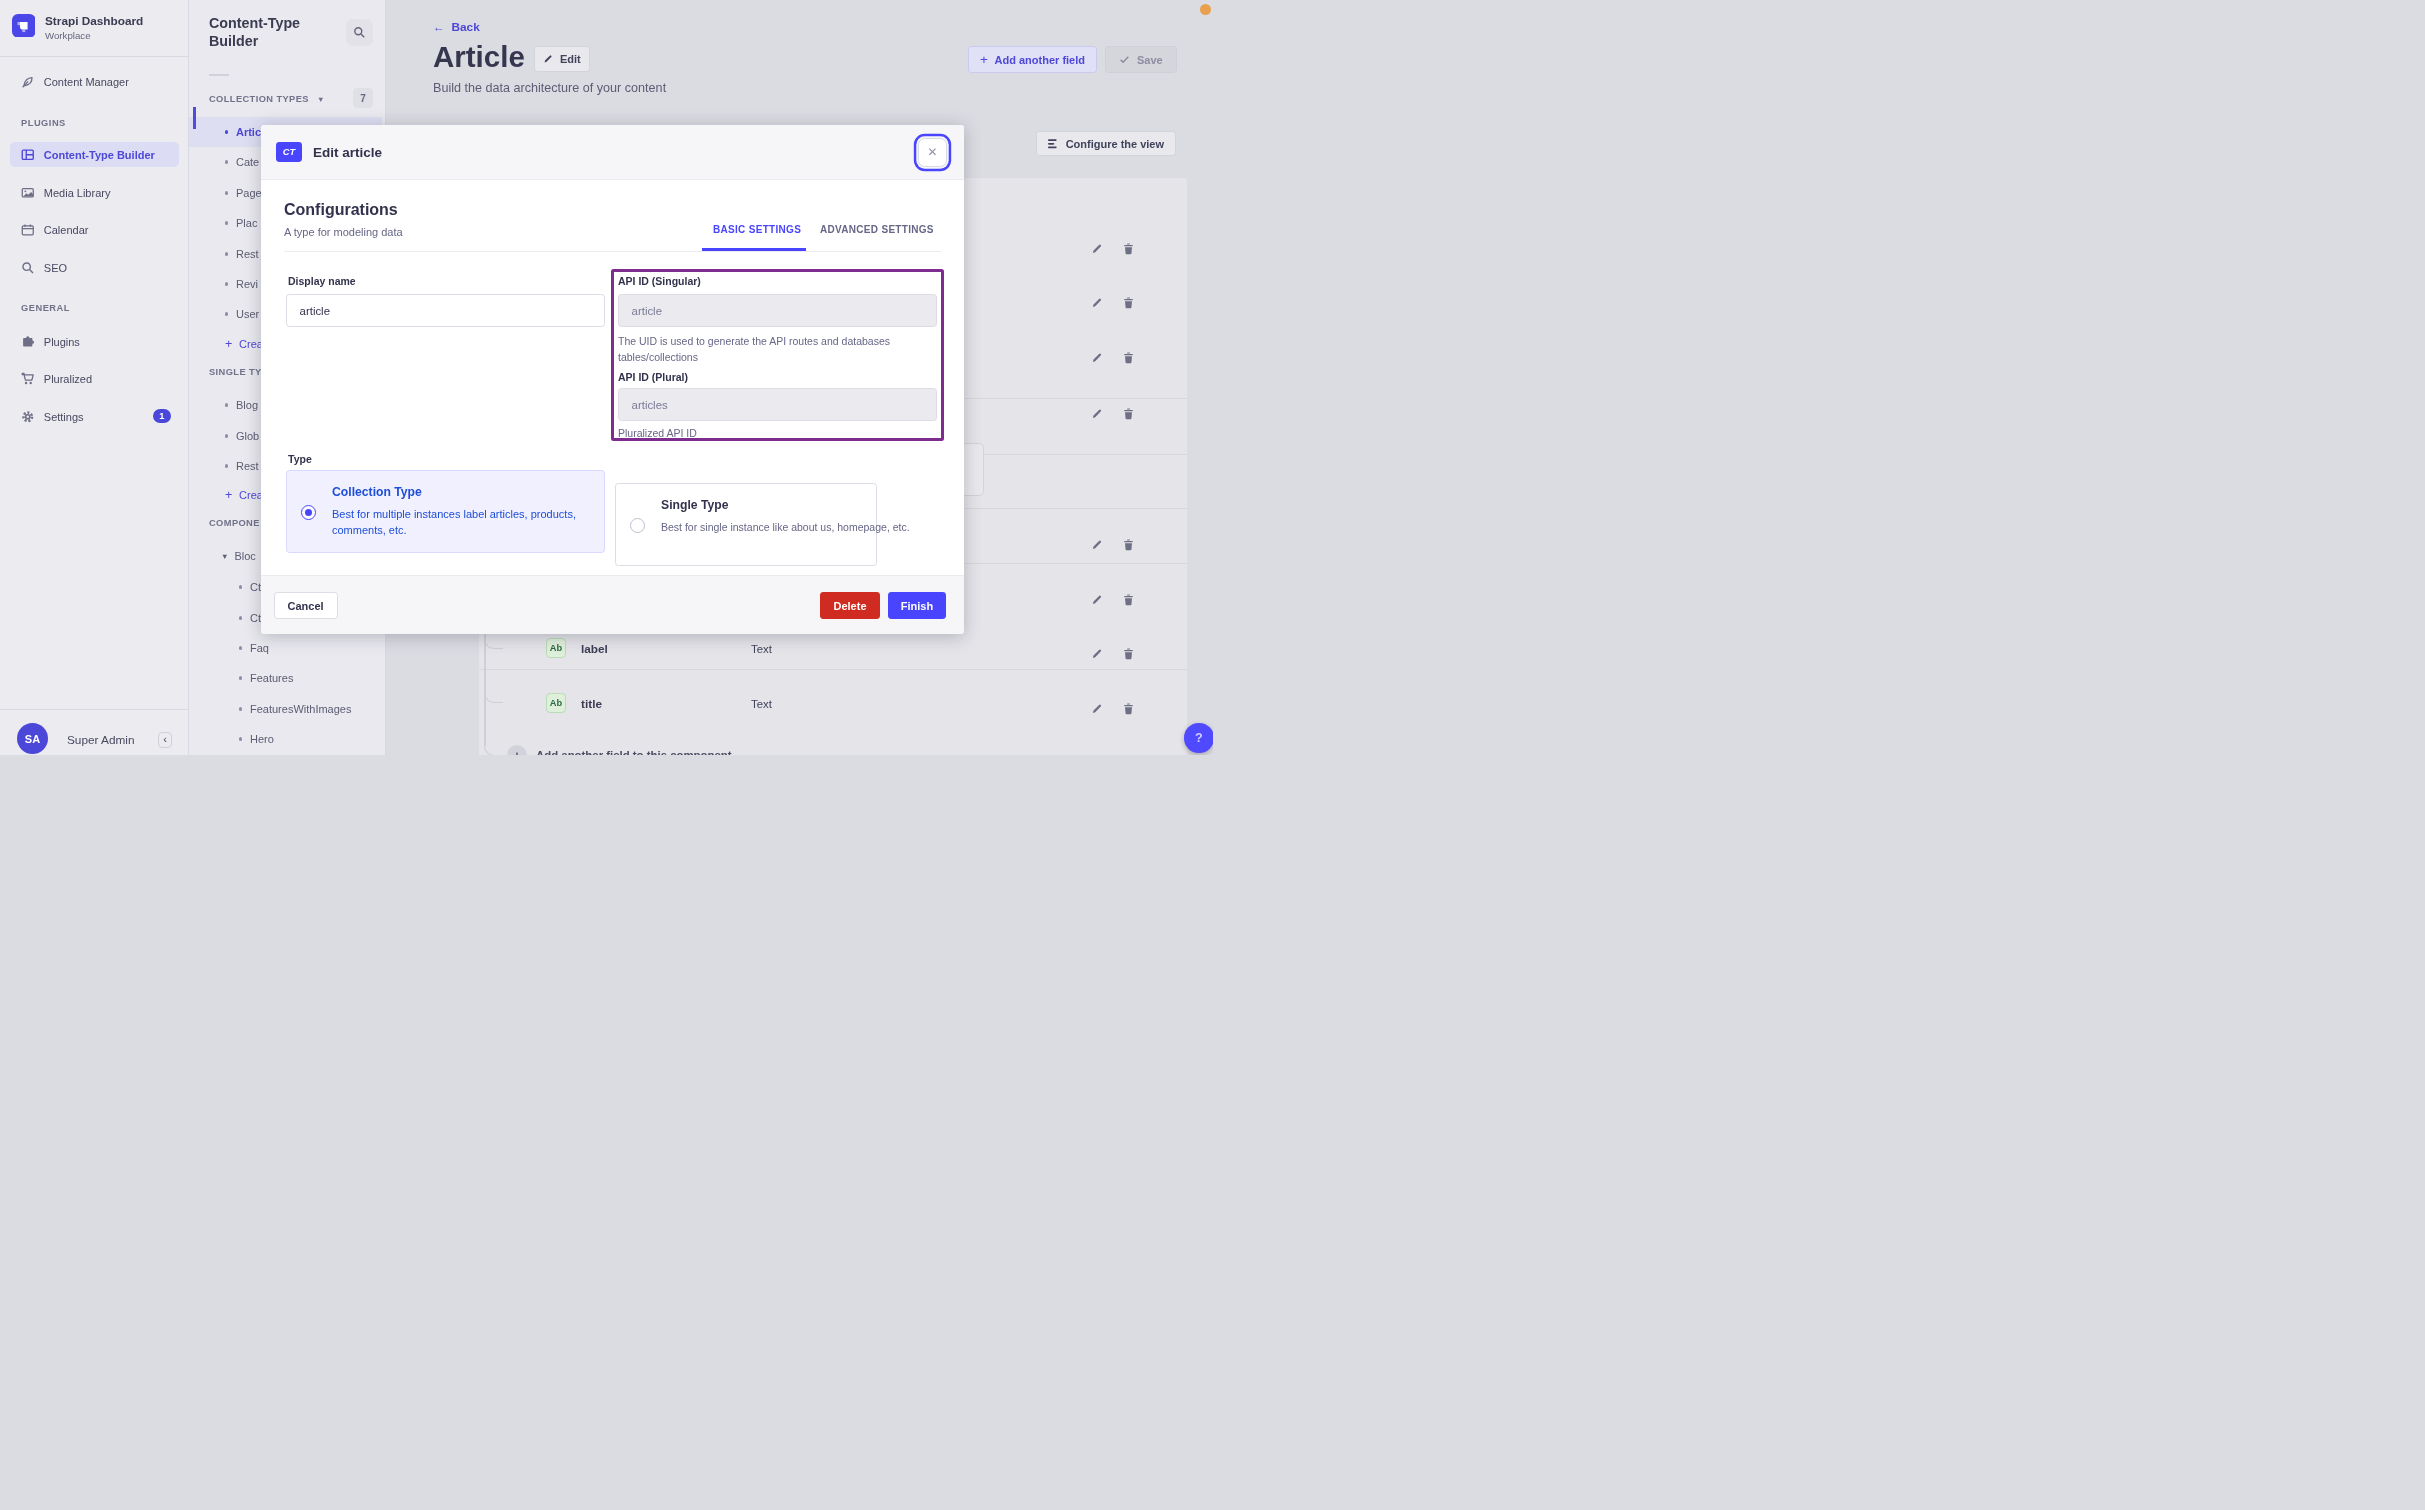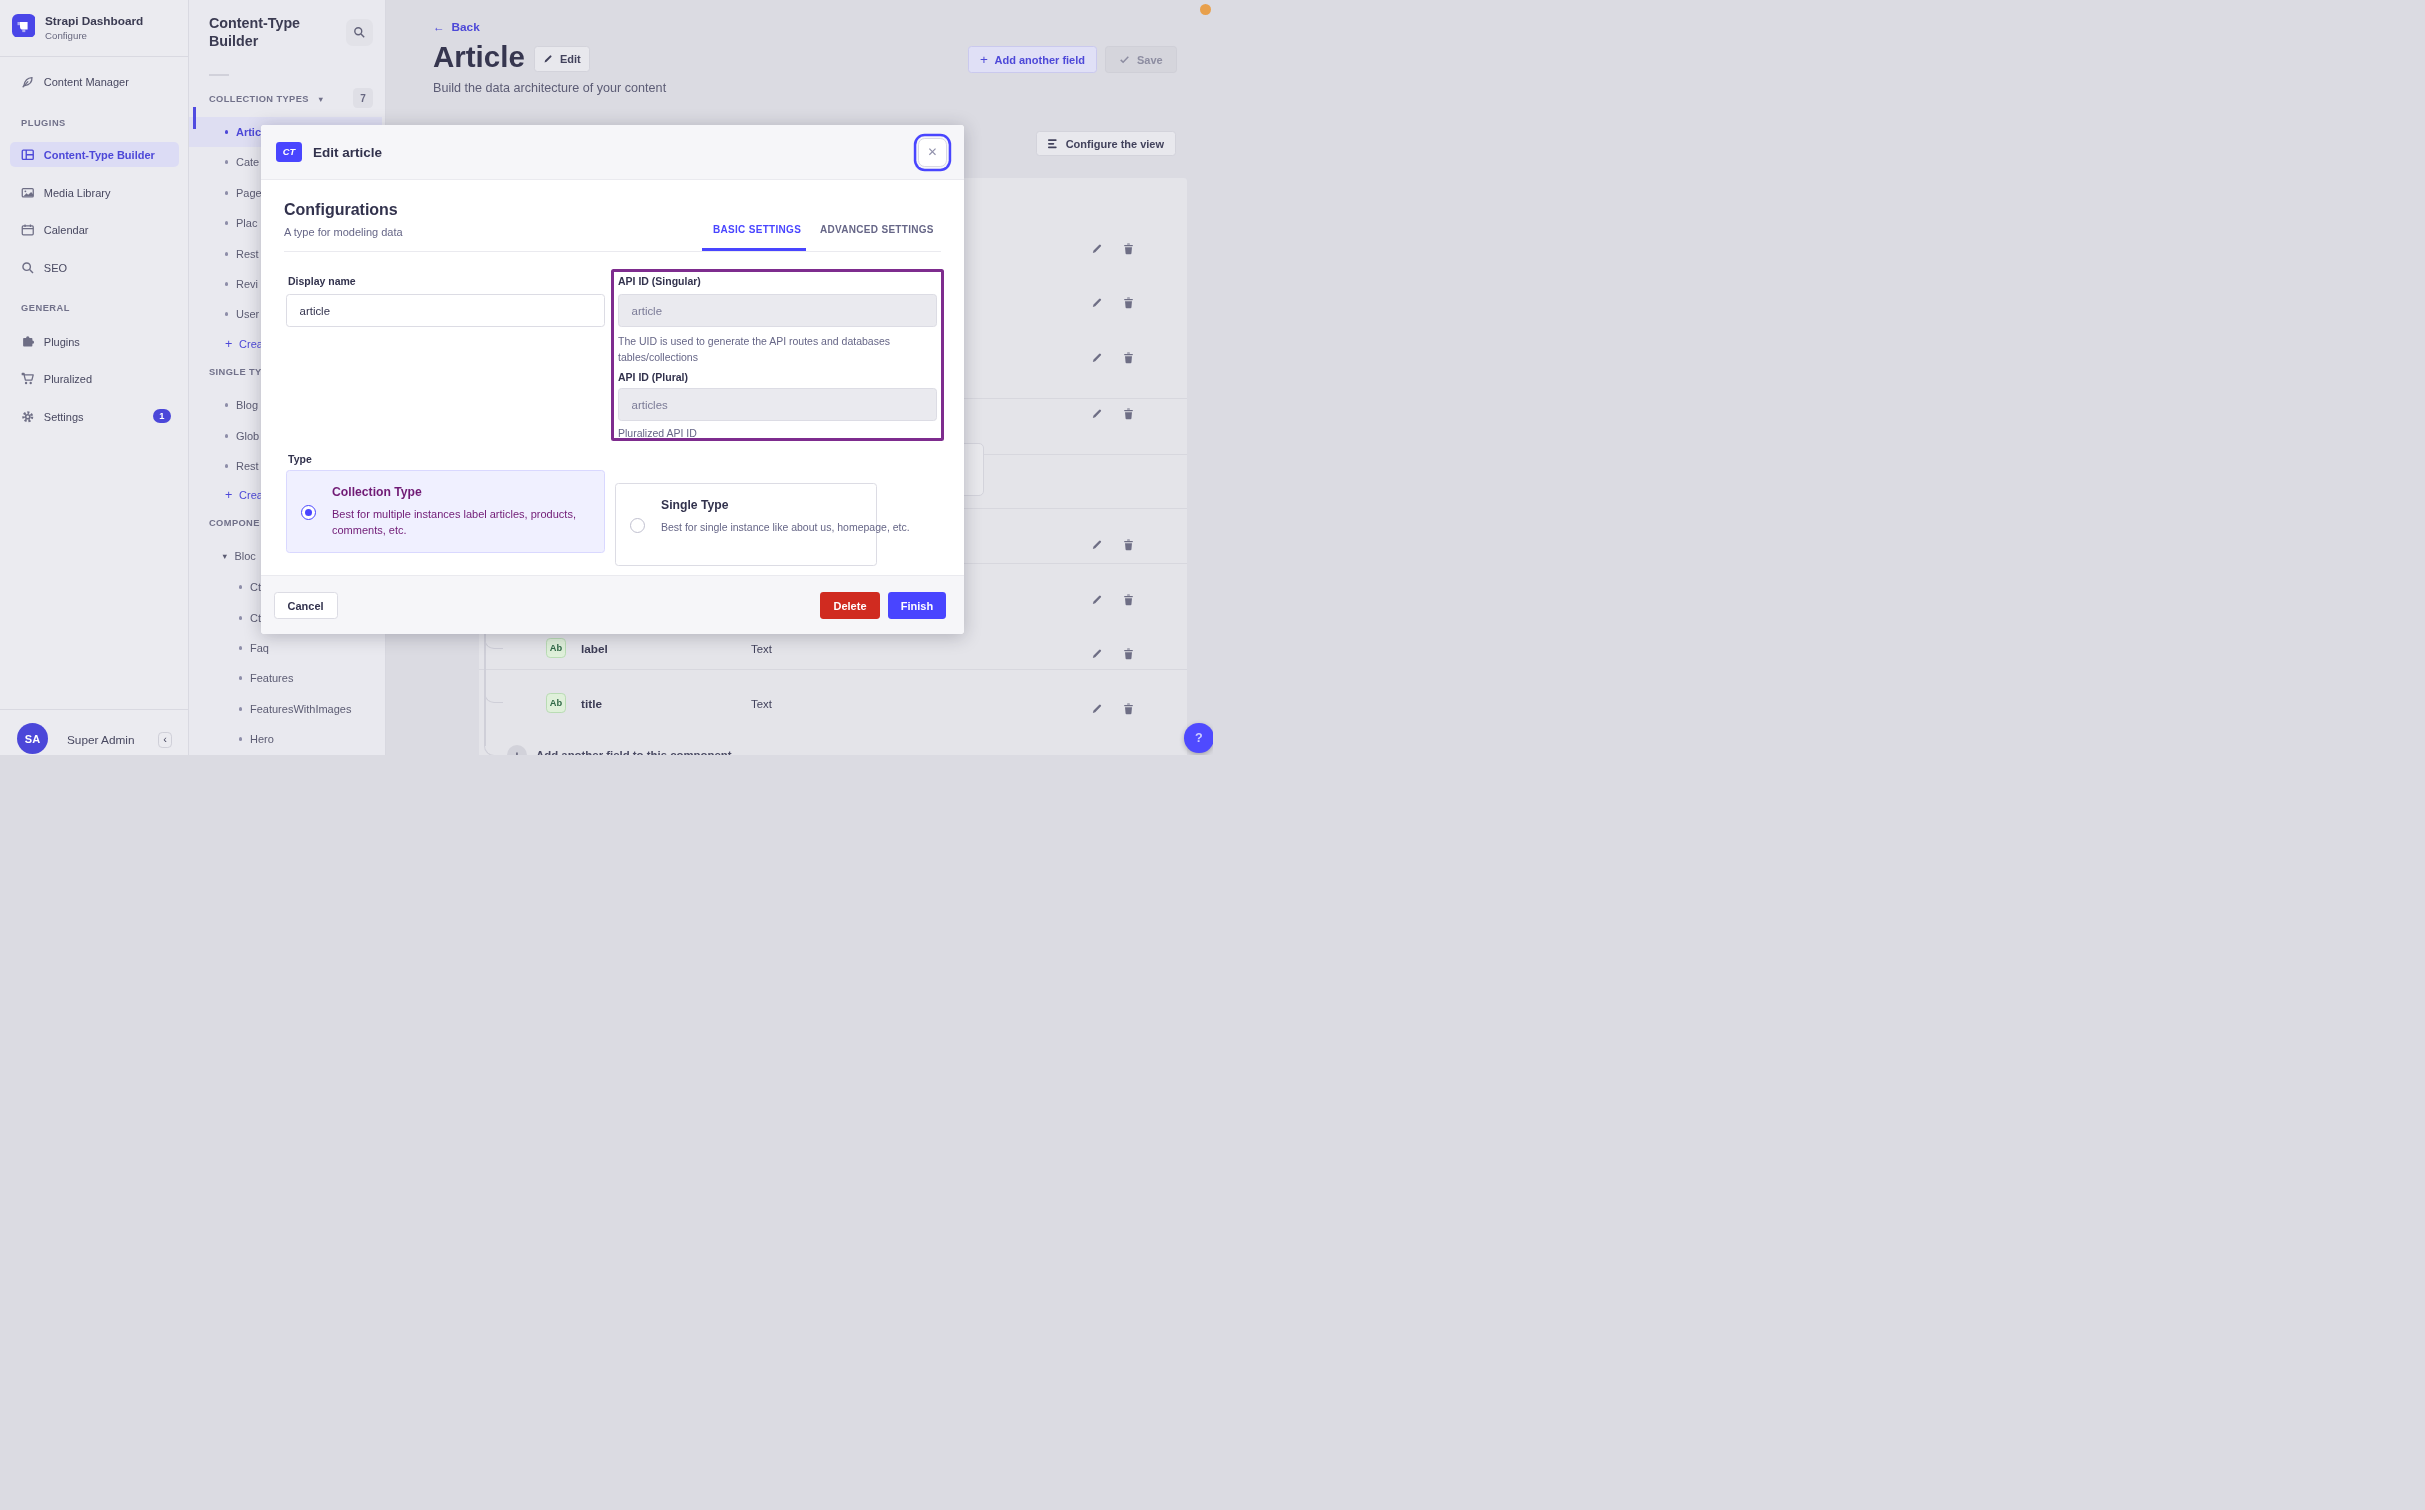--- a/index.html
+++ b/index.html
@@ -86,21 +86,21 @@
   .hl-box { position:absolute; left:350px; top:89px; width:333px; height:172px; border:3.4px solid #7e2c8e; border-radius:2.5px; pointer-events:none; }
   .type-card { position:absolute; top:290px; height:83px; border-radius:3.4px; cursor:pointer; }
   .type-card.sel { left:25px; width:319px; background:#f0f0ff; border:0.8px solid #d9d8ff; }
   .type-card.unsel { left:354px; width:262px; background:#fff; border:0.8px solid #dcdce4;margin-top:13px; }
   .radio { position:absolute; left:14.3px; top:34px; width:15px; height:15px; border-radius:50%; background:#fff; }
   .radio.on { border:1.3px solid #4945ff; }
   .radio.on::after { content:""; position:absolute; left:2.5px; top:2.5px; width:7.6px; height:7.6px; border-radius:50%; background:#4945ff; }
   .radio.off { border:1.3px solid #c0c0cf; }
   .tc-title { position:absolute; left:45px; top:13.5px; font-size:12.2px; font-weight:700; }
   .tc-desc { position:absolute; left:45px; top:35px; font-size:11px; line-height:16px; }
-  .type-card.sel .tc-title, .type-card.sel .tc-desc { color:#701a75; }
+  .type-card.sel .tc-title, .type-card.sel .tc-desc { color:#1d4ed8; }
   .type-card.unsel .tc-title { color:#32324d; }
   .type-card.unsel .tc-desc { color:#666687; font-size:10.5px; white-space:nowrap; }
   .modal-footer { position:absolute; left:0; bottom:0; width:703px; height:59px; background:#f6f6f9; border-top:0.8px solid #eaeaef; border-radius:0 0 3.4px 3.4px; }
   .btn-cancel { position:absolute; left:12.6px; top:16px; width:64px; height:27px; background:#fff; border-color:#dcdce4; color:#32324d; }
   .btn-delete { position:absolute; left:559px; top:16px; width:60px; height:27px; background:#d02b20; color:#fff; }
   .btn-finish { position:absolute; left:627px; top:16px; width:58px; height:27px; background:#4945ff; color:#fff; }
 
   .orange-dot { position:absolute; right:2.5px; top:4.2px; width:11px; height:11px; border-radius:50%; background:#e8a04c; z-index:20; }
   .help-btn { position:absolute; left:1184px; top:723px; width:29.5px; height:29.5px; border-radius:50%; background:#4f4aff; color:#cfcfff; font-size:12.6px; font-weight:700; border:none; box-shadow:0 1.7px 5px rgba(0,0,0,.25); z-index:20; cursor:pointer; }
   svg { display:block; }
@@ -113,21 +113,21 @@
   <aside class="main-nav">
     <div class="abs" style="left:11.8px;top:13.5px;width:23.6px;height:23.6px;">
       <svg width="23.6" height="23.6" viewBox="0 0 28 28">
           <rect width="28" height="28" rx="7" fill="#4a46e8"></rect>
           <path d="M9.5 9.5h9v9h-5.5a3.5 3.5 0 0 1-3.5-3.5z" fill="#fff"></path>
           <rect x="6.5" y="9.5" width="3" height="3.8" fill="#fff" opacity=".55"></rect>
           <rect x="12.2" y="18.5" width="3.6" height="3" fill="#fff" opacity=".55"></rect>
         </svg>
     </div>
     <div class="abs brand-title" style="left:45px;top:14.3px;">Strapi Dashboard</div>
-    <div class="abs brand-sub" style="left:45px;top:30px;">Configure</div>
+    <div class="abs brand-sub" style="left:45px;top:30px;">Workplace</div>
     <div class="nav-divider" style="top:56px;"></div>
 
     <div class="nav-item" style="top:69px;">
       <span class="ic">
           <svg width="13.5" height="13.5" viewBox="0 0 16 16" fill="none" stroke="currentColor" stroke-width="1.5">
             <path d="M3.5 12.5C4.5 6.5 8 3.5 13 3.2c.2 4.5-2.5 8.3-8.5 9.3z"></path>
             <path d="M2 14.5 8.5 7.5"></path>
           </svg>
         </span>
       <span>Content Manager</span>

